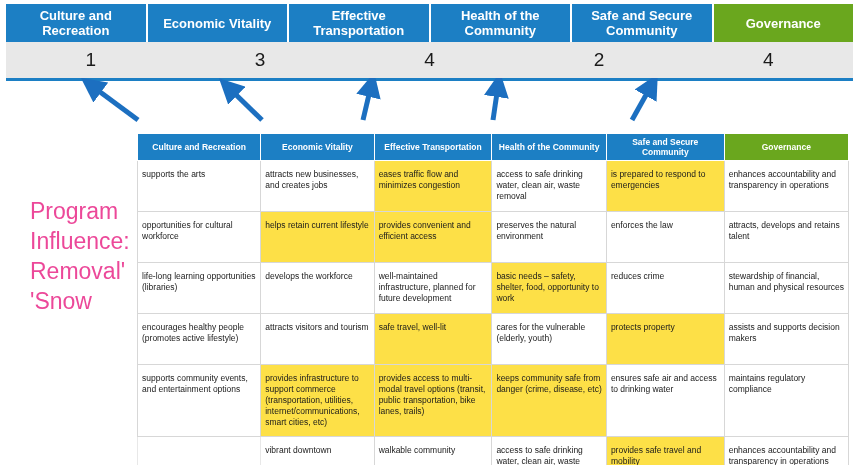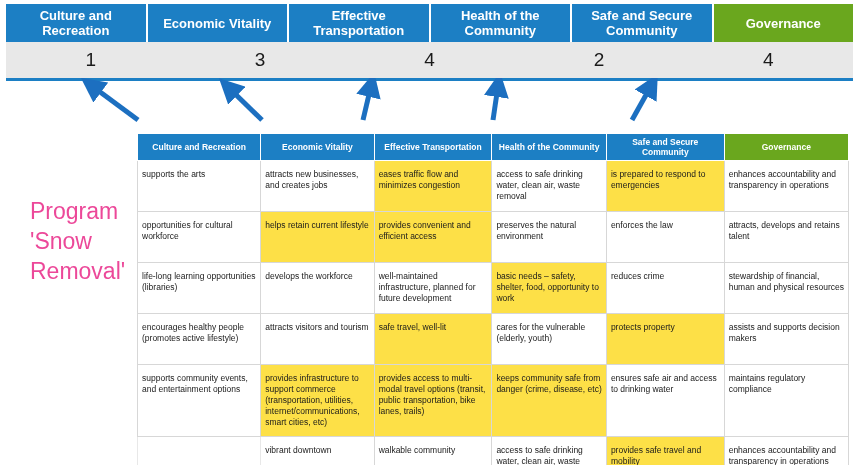--- a/index.html
+++ b/index.html
@@ -158,22 +158,23 @@
       <line x1="262" y1="42" x2="229" y2="10"></line>
       <line x1="363" y1="42" x2="371" y2="8"></line>
       <line x1="493" y1="42" x2="498" y2="8"></line>
       <line x1="632" y1="42" x2="651" y2="8"></line>
     </g>
   </svg>
 </div>
 
 <div id="left-caption">
   <div>Program</div>
+  <div>Influence:</div>
+  <div>Removal'</div>
   <div>'Snow</div>
-  <div>Removal'</div>
 </div>
 
 <table id="matrix">
   <colgroup>
     <col class="c1">
       <col class="c2">
       <col class="c3">
       <col class="c4">
       <col class="c5">
       <col class="c6">

